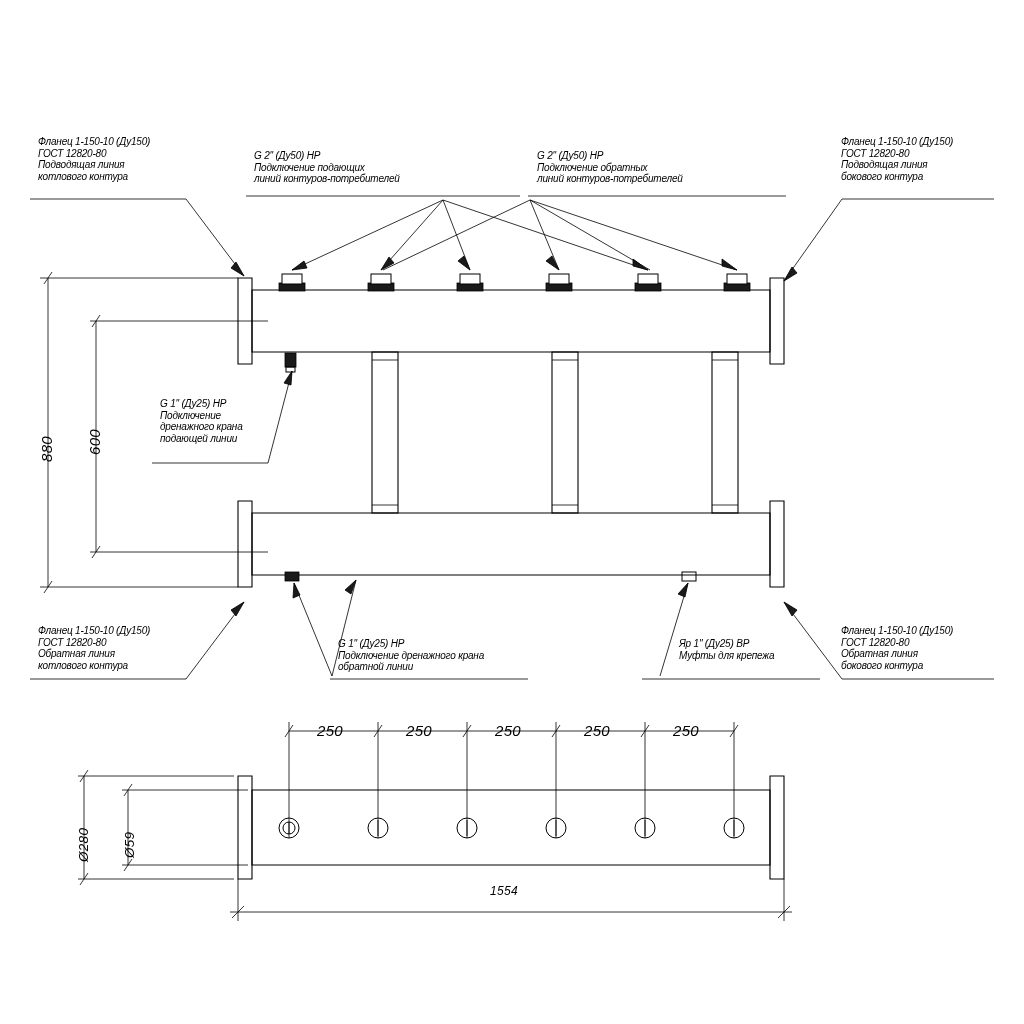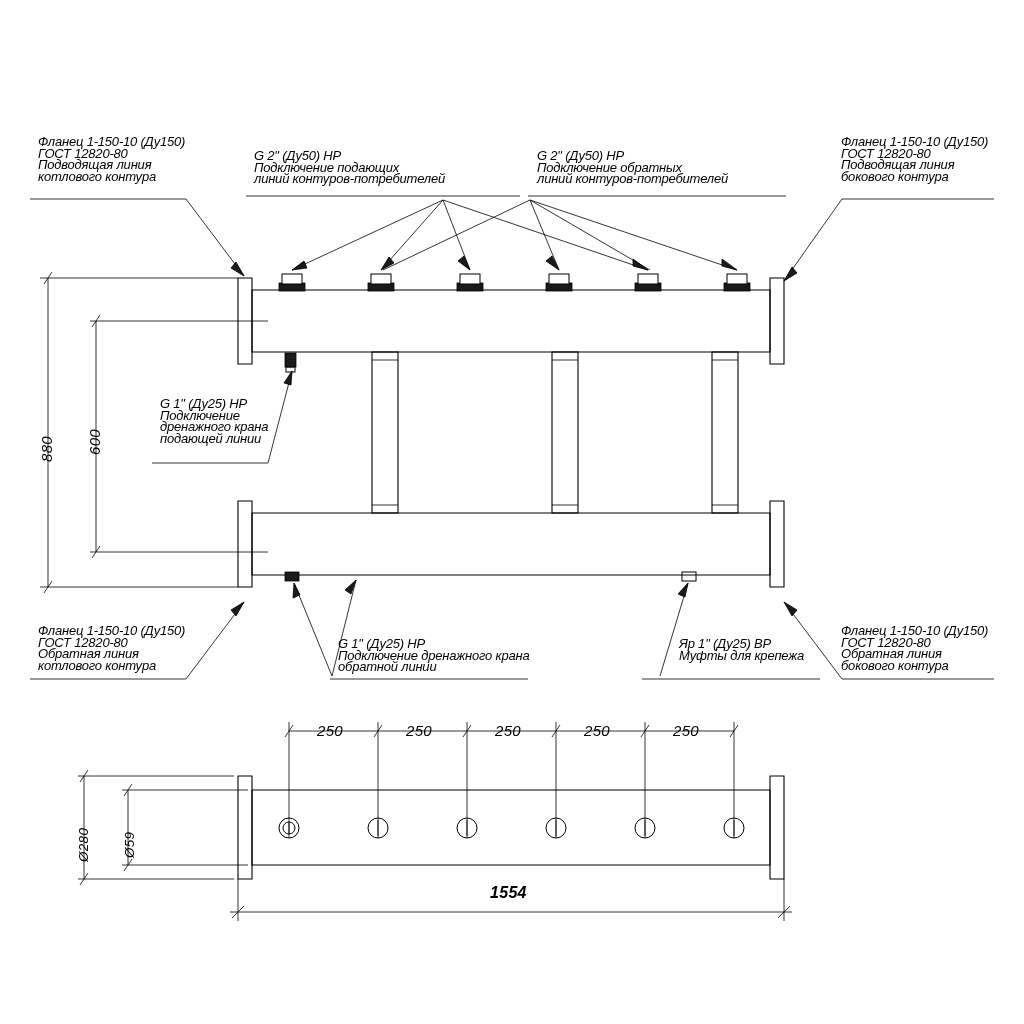--- a/index.html
+++ b/index.html
@@ -29,21 +29,21 @@
   .ln-dim { stroke: #000000; stroke-width: 0.8; fill: none; }
   .ln-lead { stroke: #000000; stroke-width: 0.8; fill: none; }
   .fill-dark { fill: #1a1a1a; stroke: #000000; stroke-width: 0.8; }
   .fill-white { fill: #ffffff; stroke: #000000; stroke-width: 1.0; }
   .fill-none { fill: none; stroke: #000000; stroke-width: 1.0; }
 
   .note {
     position: absolute;
     font-family: "Liberation Sans", sans-serif;
     font-style: italic;
-    font-size: 13px;
+    font-size: 10px;
     line-height: 11.5px;
     color: #000000;
     white-space: pre-line;
     letter-spacing: -0.2px;
   }
   .dimtext {
     position: absolute;
     font-family: "Liberation Sans", sans-serif;
     font-style: italic;
     font-size: 15px;
@@ -347,15 +347,15 @@
   <div class="dimtext vert small" style="left:76px; top:862px;">Ø280</div>
 
   <div class="dimtext vert small" style="left:122px; top:858px;">Ø59</div>
 
   <div class="dimtext" style="left:317px; top:722px;">250</div>
   <div class="dimtext" style="left:406px; top:722px;">250</div>
   <div class="dimtext" style="left:495px; top:722px;">250</div>
   <div class="dimtext" style="left:584px; top:722px;">250</div>
   <div class="dimtext" style="left:673px; top:722px;">250</div>
 
-  <div class="dimtext" style="left:490px; top:884px; font-size:16px;font-weight:bold;">1554</div>
+  <div class="dimtext" style="left:490px; top:884px; font-size:12px;">1554</div>
 
 </div>
 
 </body></html>

